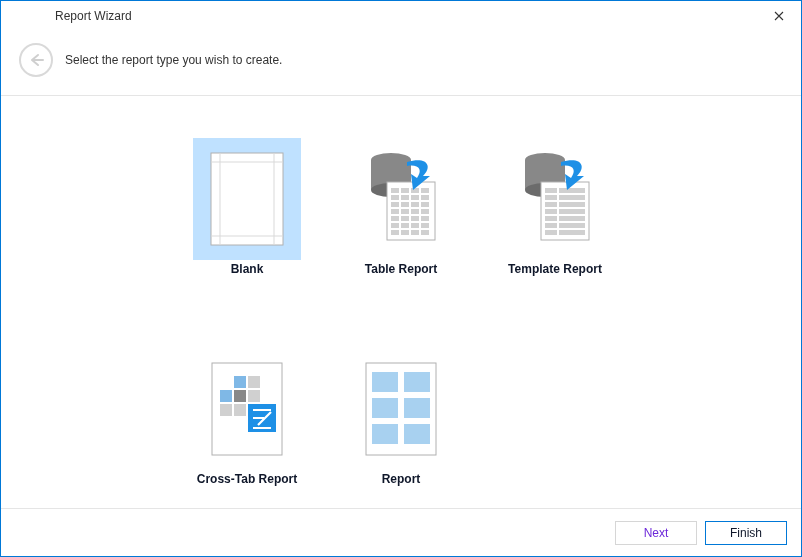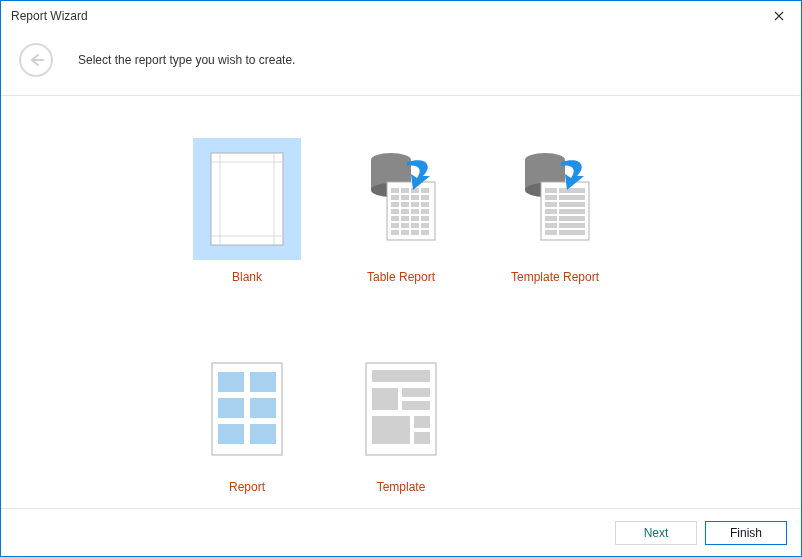--- a/index.html
+++ b/index.html
@@ -13,28 +13,29 @@
   .window {
     width: 802px; height: 557px;
     border: 1px solid #0078d7;
     display: flex; flex-direction: column;
     position: relative;
   }
   .titlebar {
     height: 30px;
     display: flex; align-items: center;
     padding-left: 10px;
+    margin-left: 44px;
   }
   .titlebar-title { flex: 1; font-size: 12px; color: #333; }
   .close-btn { width: 45px; height: 30px; display:flex; align-items:center; justify-content:center; cursor:pointer;}
   .header {
     display:flex; align-items:center;
     padding: 12px 18px 18px 18px;
     border-bottom: 1px solid #e5e5e5;
-    gap: 25px;
+    gap: 12px;
   }
   .back-btn {
     width: 34px; height:34px; border-radius:50%;
     border: 2px solid #d9d9d9;
     display:flex; align-items:center; justify-content:center;
     color:#d0d0d0;
   }
   .instruction { color:#333; }
   .content {
     flex:1; overflow:auto;
@@ -53,34 +54,34 @@
     cursor:pointer;
     padding-top:6px;
   }
   .tile-icon-box {
     width:108px; height:122px;
     display:flex; align-items:center; justify-content:center;
   }
   .tile.selected .tile-icon-box {
     background: #bfe1ff;
   }
-  .tile-label { margin-top:10px; color:#c2410c; text-align:center; }
+  .tile-label { margin-top:2px; color:#0f172a; text-align:center;font-weight:bold; }
   .footer {
     border-top:1px solid #e5e5e5;
     height:48px;
     display:flex; align-items:center; justify-content:flex-end;
     padding: 0 14px; gap:8px;
   }
   .btn {
     min-width:82px; height:24px;
     border:1px solid #b8b8b8; background:#fff;
     display:flex; align-items:center; justify-content:center;
     font-size:12px; cursor:pointer;
   }
-  .btn.disabled { color:#0f766e; border-color:#d6d6d6; cursor:default;text-align:center; }
+  .btn.disabled { color:#6d28d9; border-color:#d6d6d6; cursor:default;text-align:center; }
   .btn.primary { border-color:#0078d7; color:#0f172a; }
   svg { display:block; }
 </style>
 </head>
 <body>
 
 <div class="window">
 
   <div class="titlebar">
     <span class="titlebar-title">Report Wizard</span>
@@ -181,55 +182,57 @@
                 <rect x="48" y="71" width="26" height="5"></rect>
               <rect x="34" y="78" width="12" height="5"></rect>
                 <rect x="48" y="78" width="26" height="5"></rect>
             </g>
             <path d="M50 10 C70 4 76 14 66 24 L73 24 L56 38 L54 22 L60 26 C66 18 62 12 50 14 Z" fill="#1e90e6"></path>
           </svg>
         </div>
         <span class="tile-label">Template Report</span>
       </div>
 
+      <div class="tile">
+        <div class="tile-icon-box">
+          <svg width="78" height="94" viewBox="0 0 78 94">
+            <rect x="4" y="1" width="70" height="92" fill="#fff" stroke="#b0b0b0"></rect>
+            <g>
+              <rect x="26" y="14" width="12" height="12" fill="#7fb8e6"></rect>
+              <rect x="40" y="14" width="12" height="12" fill="#d0d0d0"></rect>
+              <rect x="12" y="28" width="12" height="12" fill="#7fb8e6"></rect>
+              <rect x="26" y="28" width="12" height="12" fill="#888"></rect>
+              <rect x="40" y="28" width="12" height="12" fill="#d0d0d0"></rect>
+              <rect x="12" y="42" width="12" height="12" fill="#d0d0d0"></rect>
+              <rect x="26" y="42" width="12" height="12" fill="#d0d0d0"></rect>
+            </g>
+            <rect x="40" y="42" width="28" height="28" fill="#1e90e6"></rect>
+            <path d="M45 48 L63 48 M45 56 L56 56 M63 50 L50 63 M45 66 L63 66" stroke="#fff" stroke-width="2.2" fill="none"></path>
+          </svg>
+        </div>
+        <span class="tile-label">Cross-Tab Report</span>
+      </div>
 
       <div class="tile">
         <div class="tile-icon-box">
           <svg width="78" height="94" viewBox="0 0 78 94">
             <rect x="4" y="1" width="70" height="92" fill="#fff" stroke="#b0b0b0"></rect>
             <g fill="#a8d1f0">
               <rect x="10" y="10" width="26" height="20"></rect>
                 <rect x="42" y="10" width="26" height="20"></rect>
               <rect x="10" y="36" width="26" height="20"></rect>
                 <rect x="42" y="36" width="26" height="20"></rect>
               <rect x="10" y="62" width="26" height="20"></rect>
                 <rect x="42" y="62" width="26" height="20"></rect>
             </g>
           </svg>
         </div>
         <span class="tile-label">Report</span>
       </div>
 
-      <div class="tile">
-        <div class="tile-icon-box">
-          <svg width="78" height="94" viewBox="0 0 78 94">
-            <rect x="4" y="1" width="70" height="92" fill="#fff" stroke="#b0b0b0"></rect>
-            <g fill="#d0d0d0">
-              <rect x="10" y="8" width="58" height="12"></rect>
-              <rect x="10" y="26" width="26" height="22"></rect>
-              <rect x="40" y="26" width="28" height="9"></rect>
-              <rect x="40" y="39" width="28" height="9"></rect>
-              <rect x="10" y="54" width="38" height="28"></rect>
-              <rect x="52" y="54" width="16" height="12"></rect>
-              <rect x="52" y="70" width="16" height="12"></rect>
-            </g>
-          </svg>
-        </div>
-        <span class="tile-label">Template</span>
-      </div>
 
     </div>
   </div>
 
   <div class="footer">
     <div class="btn disabled">
       <span>Next</span>
     </div>
     <div class="btn primary">
       <span>Finish</span>

